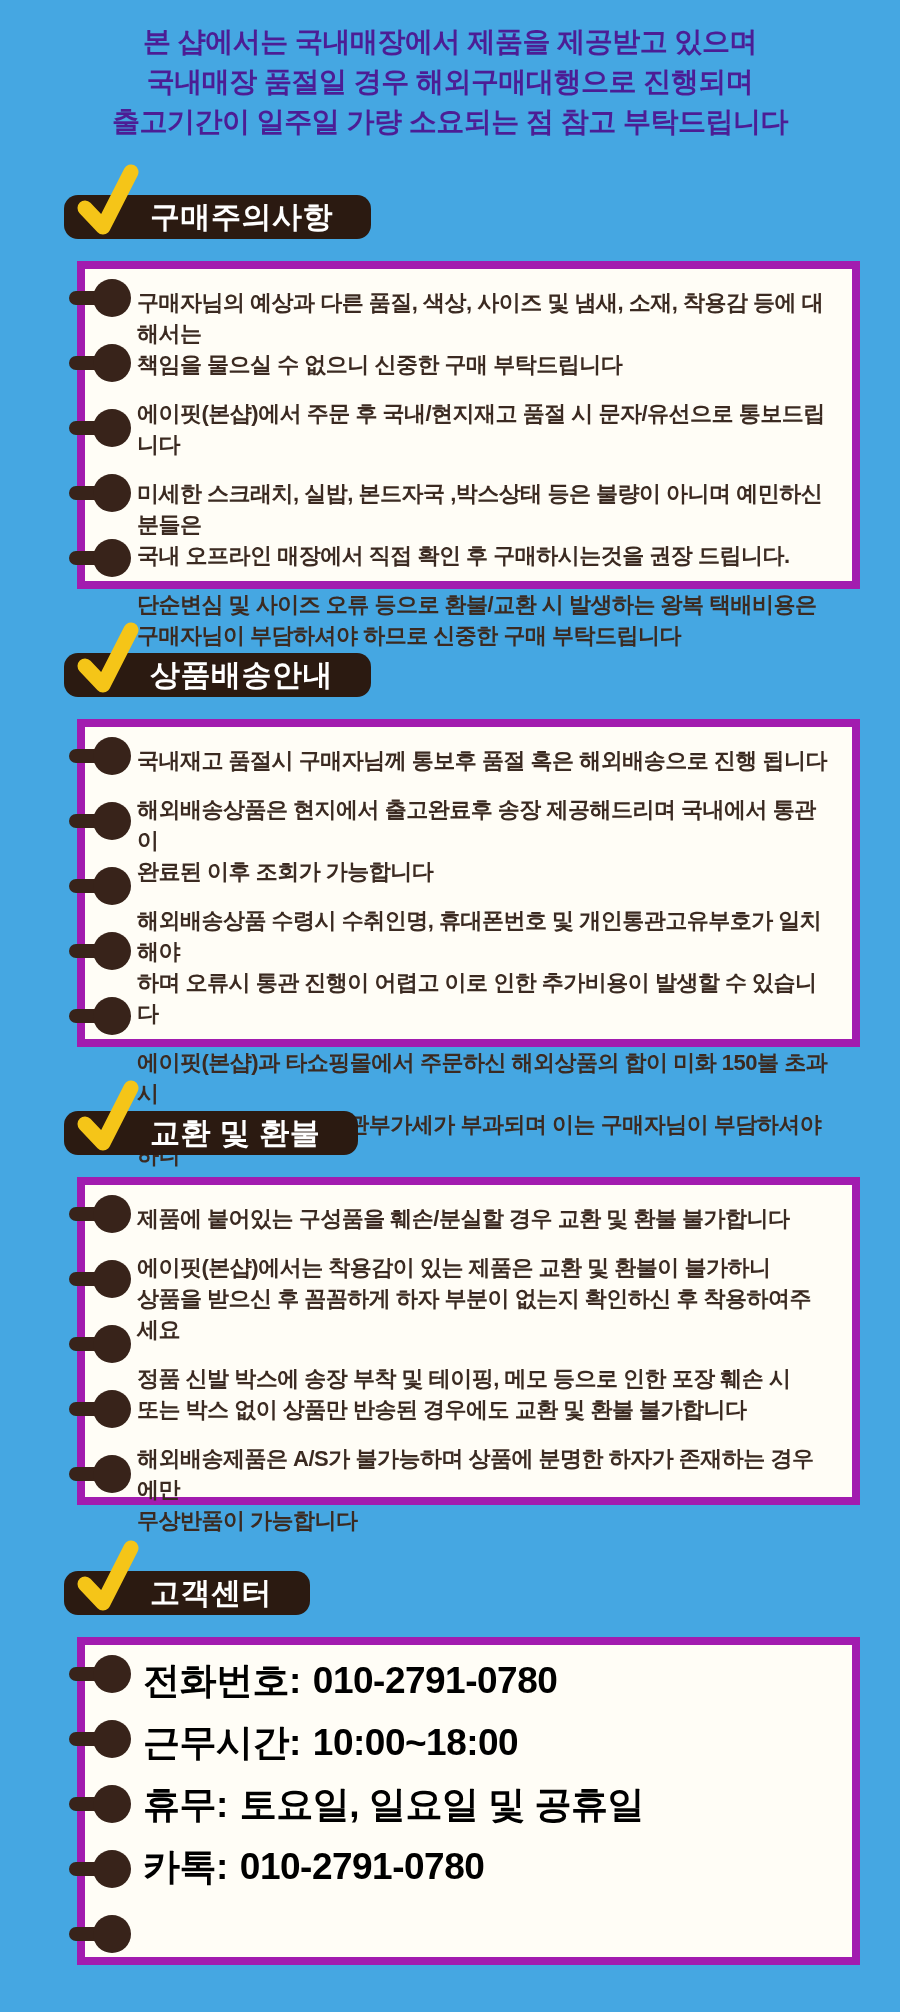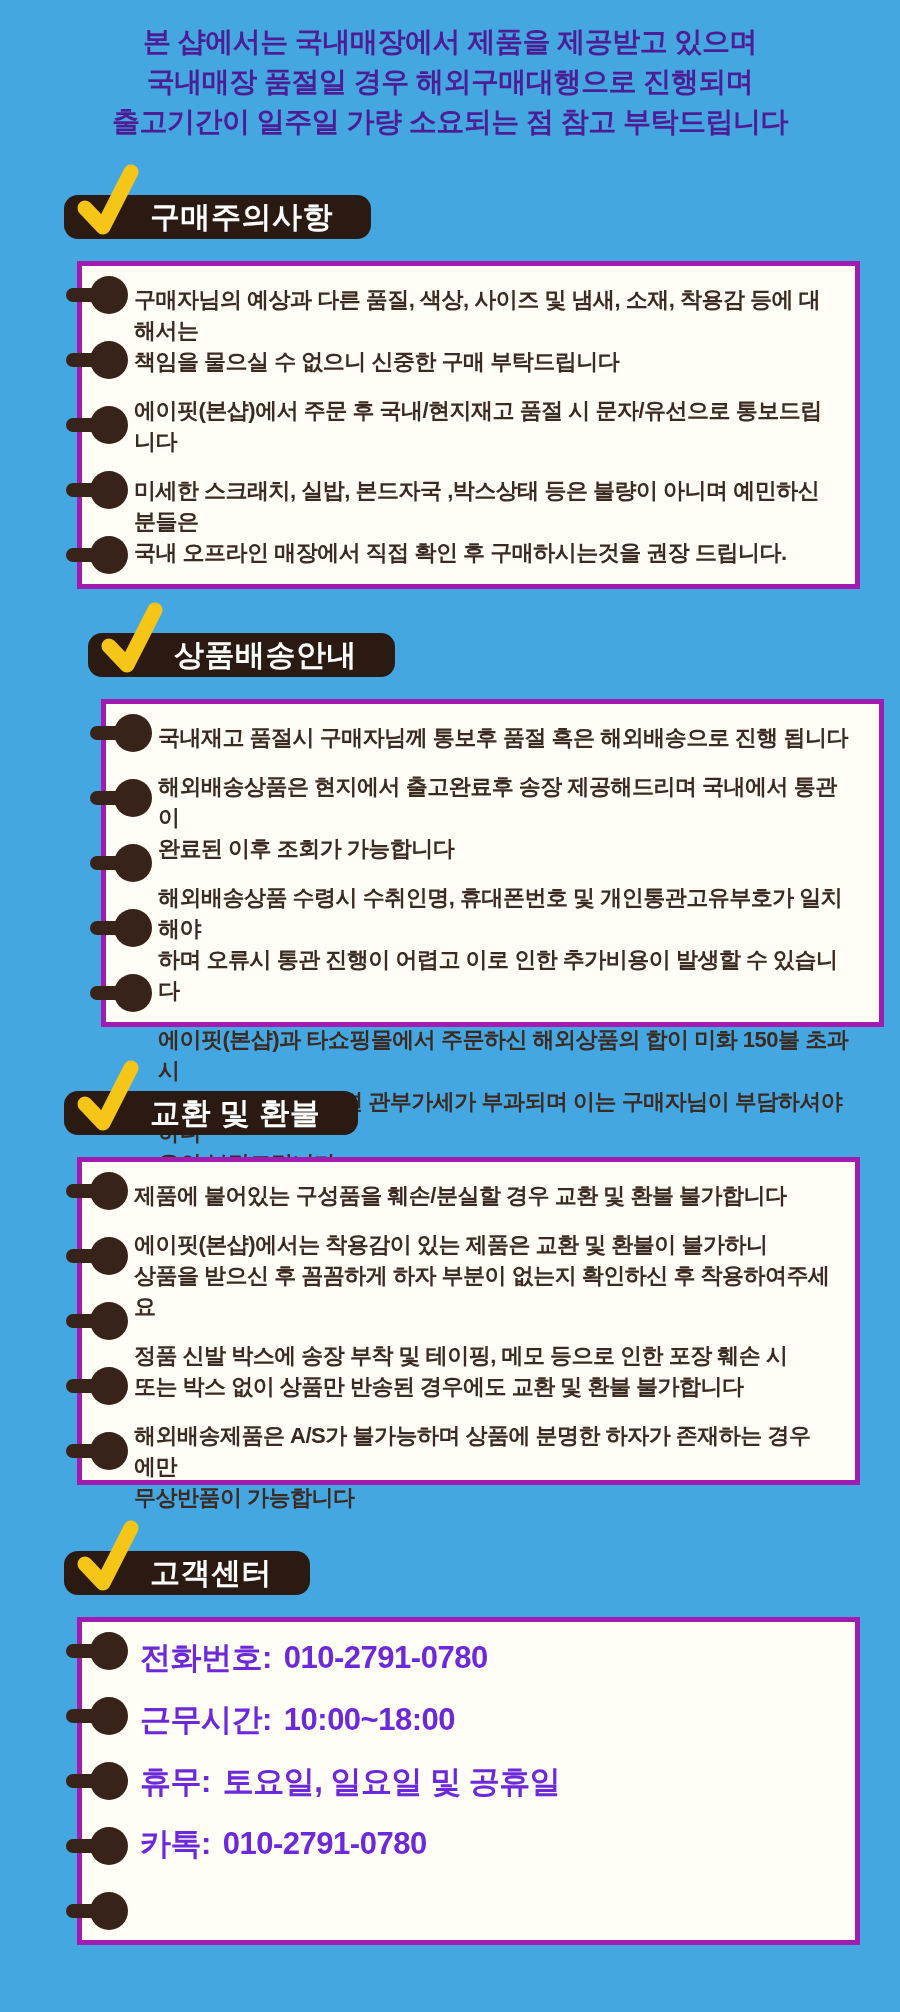--- a/index.html
+++ b/index.html
@@ -17,21 +17,21 @@
     text-align:center;
     font-size:28px;
     line-height:40px;
     font-weight:800;
     color:#4c1d95;
     letter-spacing:-0.5px;
   }
   
   .section { position:relative; }
   .sec1 { margin-top:53px; }
-  .sec2 { margin-top:44px;padding-left:24px; }
+  .sec2 { margin-top:64px; }
   .sec3 { margin-top:64px; }
   .sec4 { margin-top:66px; }
   .section-header {
     position:relative;
     margin-left:64px;
     height:44px;
     margin-bottom:22px;
     width:fit-content;
   }
   .badge {
@@ -55,21 +55,21 @@
     height:78px;
     z-index:2;
   }
   
   .note-box {
     position:relative;
     margin-left:77px;
     width:783px;
     height:328px;
     background:#fffdf6;
-    border:5px solid #a21caf;
+    border:8px solid #a21caf;
   }
   .box-content {
     padding:18px 24px 10px 52px;
     color:#3b2a21;
     font-weight:700;
   }
   .item {
     font-size:22px;
     line-height:31px;
     margin-bottom:18px;
@@ -82,24 +82,24 @@
   .pin-stem { position:absolute; left:0; top:12px; width:42px; height:14px; border-radius:8px; background:#38231a; }
   .pin-head { position:absolute; left:24px; top:0; width:38px; height:38px; border-radius:50%; background:#38231a; }
   .pin:nth-of-type(1){ top:10px; }
   .pin:nth-of-type(2){ top:75px; }
   .pin:nth-of-type(3){ top:140px; }
   .pin:nth-of-type(4){ top:205px; }
   .pin:nth-of-type(5){ top:270px; }
   
   .cc-content { padding:16px 24px 10px 58px; }
   .cc-row {
-    font-size:31px;
+    font-size:37px;
     line-height:40px;
     font-weight:800;
-    color:#6d28d9;
+    color:#000000;
     margin-bottom:22px;
     letter-spacing:-0.5px;
   }
   .cc-val { margin-left:12px; }
   .cc-footnote {
     margin-top:6px;
     font-size:20px;
     line-height:28px;
     font-weight:700;
     color:#33241b;
@@ -150,20 +150,24 @@
         <span class="ln">구매자님의 예상과 다른 품질, 색상, 사이즈 및 냄새, 소재, 착용감 등에 대해서는</span>
         <span class="ln">책임을 물으실 수 없으니 신중한 구매 부탁드립니다</span>
       </p>
       <p class="item">
         <span class="ln">에이핏(본샵)에서 주문 후 국내/현지재고 품절 시 문자/유선으로 통보드립니다</span>
       </p>
       <p class="item">
         <span class="ln">미세한 스크래치, 실밥, 본드자국 ,박스상태 등은 불량이 아니며 예민하신 분들은</span>
         <span class="ln">국내 오프라인 매장에서 직접 확인 후 구매하시는것을 권장 드립니다.</span>
       </p>
+      <p class="item">
+        <span class="ln">단순변심 및 사이즈 오류 등으로 환불/교환 시 발생하는 왕복 택배비용은</span>
+        <span class="ln">구매자님이 부담하셔야 하므로 신중한 구매 부탁드립니다</span>
+      </p>
     </div>
   </div>
 </div>
 
 <div class="section sec2">
   <div class="section-header">
     <svg class="check" viewBox="0 0 64 78">
       <polyline points="9,47 27,66 55,11" fill="none" stroke="#f5c518" stroke-width="15" stroke-linecap="round" stroke-linejoin="round"></polyline>
     </svg>
     <span class="badge">

